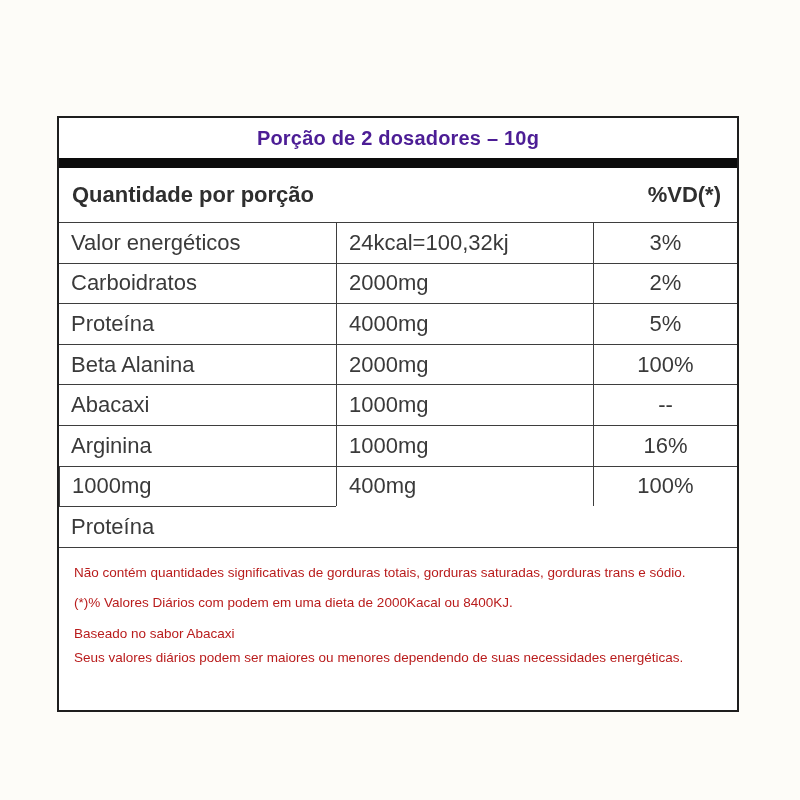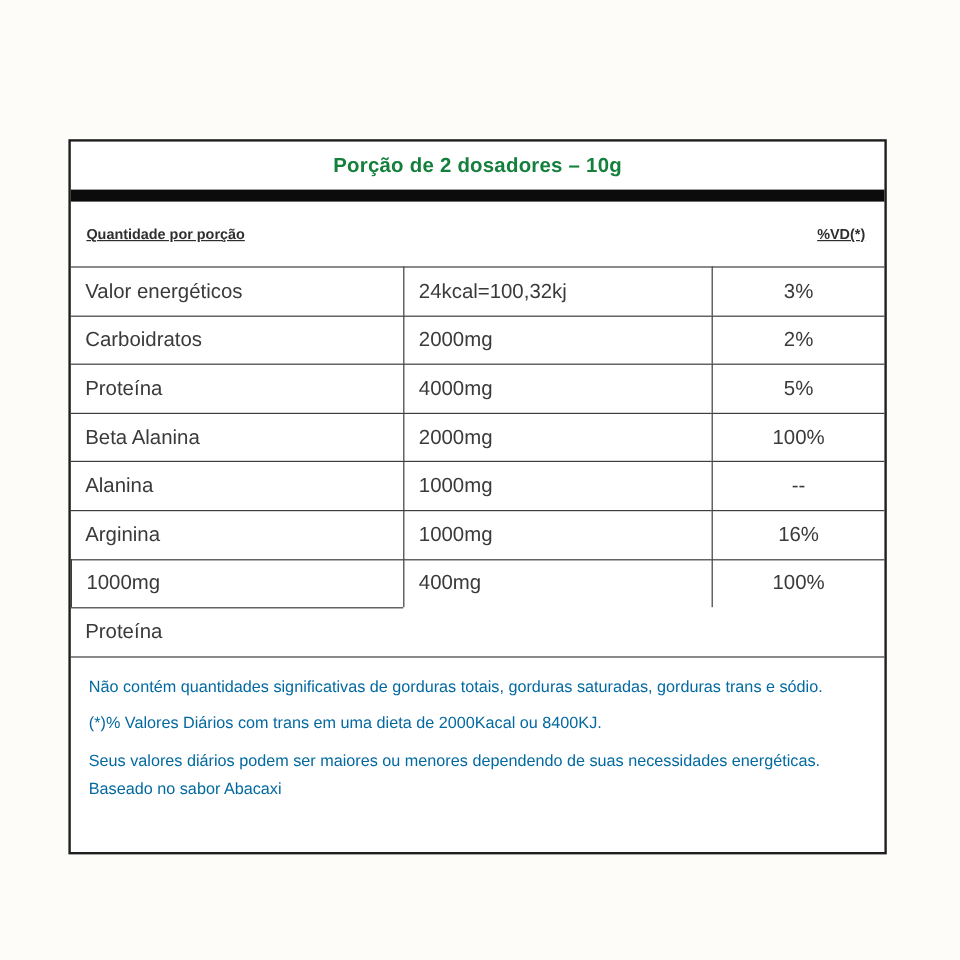--- a/index.html
+++ b/index.html
@@ -26,69 +26,68 @@
     border: 2px solid var(--frame);
     display: flex;
     flex-direction: column;
   }
   .serving-row {
     height: 40px;
     display: flex;
     align-items: center;
     justify-content: center;
     font-weight: bold;
-    font-size: 17px;
+    font-size: 20px;
     letter-spacing: 0.2px;
-    color: #15803d;
+    color: #4c1d95;
   }
   .thick-bar {
     height: 10px;
     background: var(--bar);
     flex: 0 0 auto;
   }
   .header-row {
     height: 54px;
     display: flex;
     align-items: center;
     justify-content: space-between;
     padding: 0 16px 0 13px;
     font-weight: bold;
-    font-size: 12px;
+    font-size: 22px;
     color: #2f2f2f;
-    text-decoration: underline;
   }
   .nutrition-grid {
     display: grid;
     grid-template-columns: 277px 257px 1fr;
     grid-auto-rows: 40.6px;
     flex: 0 0 auto;
   }
   .nutrition-grid .cell {
     border-top: 1.5px solid var(--line);
     display: flex;
     align-items: center;
-    font-size: 17px;
+    font-size: 22px;
     padding: 0 12px;
     white-space: nowrap;
     overflow: hidden;
   }
   .nutrition-grid .cell.amount,
   .nutrition-grid .cell.dv {
     border-left: 1.5px solid var(--line);
   }
   .nutrition-grid .cell.dv {
     justify-content: center;
     padding: 0 4px;
   }
   .footnotes {
     border-top: 1.5px solid var(--line);
     flex: 1 1 auto;
     padding: 16px 14px 8px 15px;
     font-size: 13.5px;
-    color: #0369a1;
+    color: #b91c1c;
   }
   .footnotes p {
     margin: 0 0 13px 0;
     line-height: 1.3;
   }
   .footnotes p:nth-child(3) { margin-bottom: 7px; }
   .footnotes p:last-child { margin-bottom: 0; }
 </style>
 </head>
 <body>
@@ -116,39 +115,39 @@
   <div class="cell dv">2%</div>
 
   <div class="cell name">Proteína</div>
   <div class="cell amount">4000mg</div>
   <div class="cell dv">5%</div>
 
   <div class="cell name">Beta Alanina</div>
   <div class="cell amount">2000mg</div>
   <div class="cell dv">100%</div>
 
-  <div class="cell name">Alanina</div>
+  <div class="cell name">Abacaxi</div>
   <div class="cell amount">1000mg</div>
   <div class="cell dv">--</div>
 
   <div class="cell name">Arginina</div>
   <div class="cell amount">1000mg</div>
   <div class="cell dv">16%</div>
 
   <div class="cell amount">1000mg</div>
 
   <div class="cell amount">400mg</div>
   <div class="cell dv">100%</div>
 
   <div class="cell name">Proteína</div>
 </div>
 
   <div class="footnotes">
   <p>Não contém quantidades significativas de gorduras totais, gorduras saturadas, gorduras trans e sódio.</p>
 
-  <p>(*)% Valores Diários com trans em uma dieta de 2000Kacal ou 8400KJ.</p>
+  <p>(*)% Valores Diários com podem em uma dieta de 2000Kacal ou 8400KJ.</p>
+
+  <p>Baseado no sabor Abacaxi</p>
 
   <p>Seus valores diários podem ser maiores ou menores dependendo de suas necessidades energéticas.</p>
-
-  <p>Baseado no sabor Abacaxi</p>
 </div>
 
 </div>
 
 </body></html>

